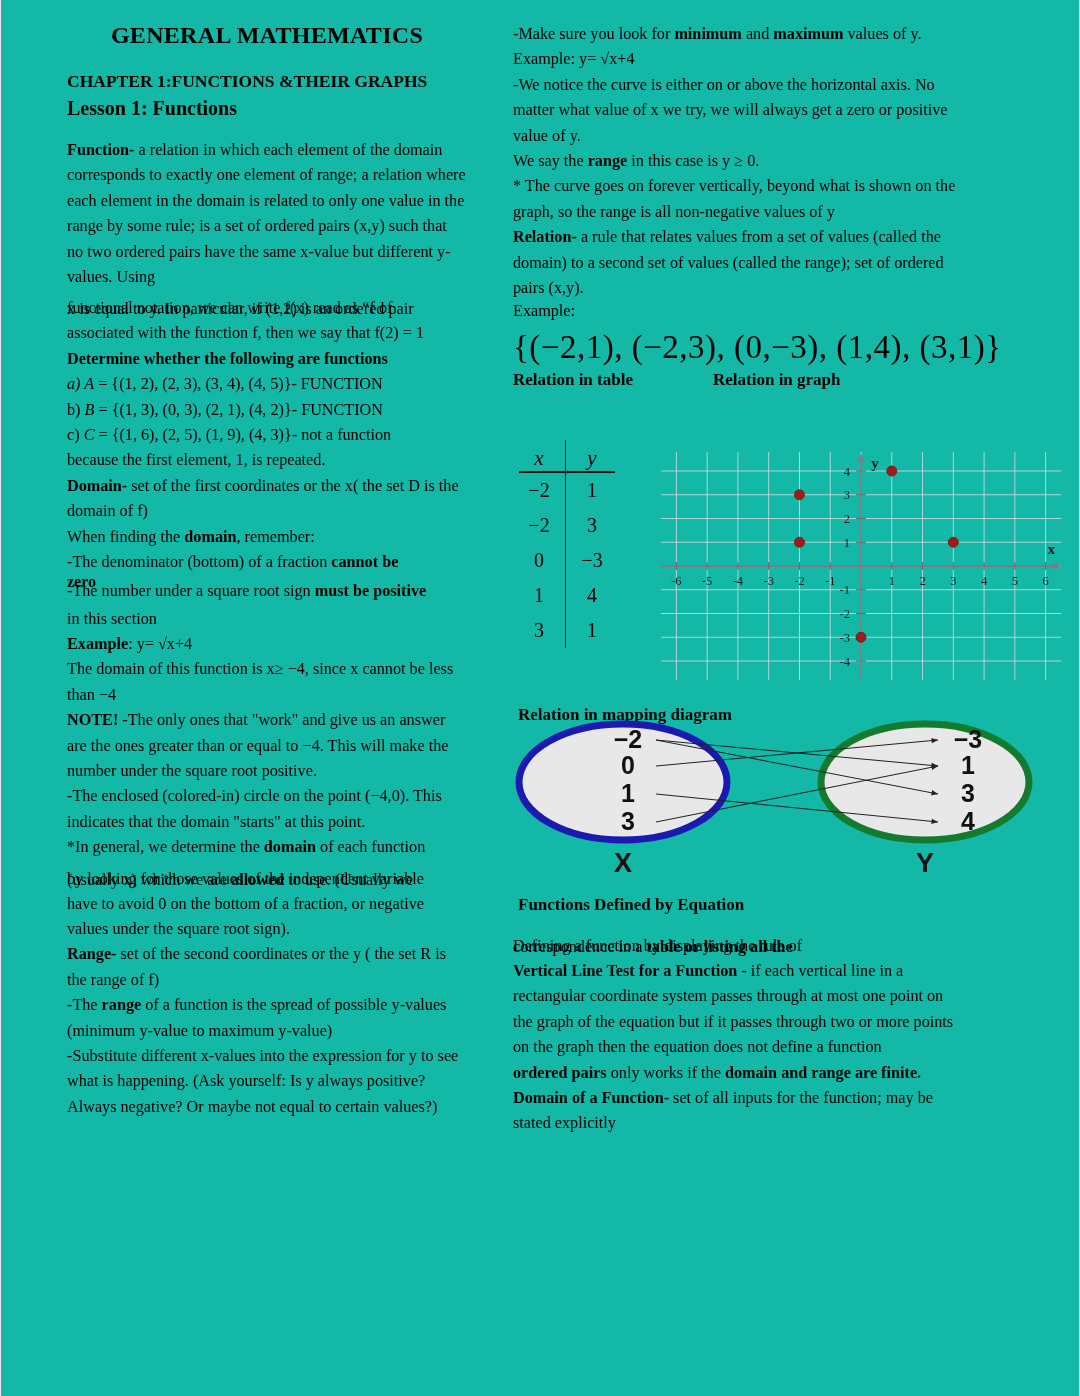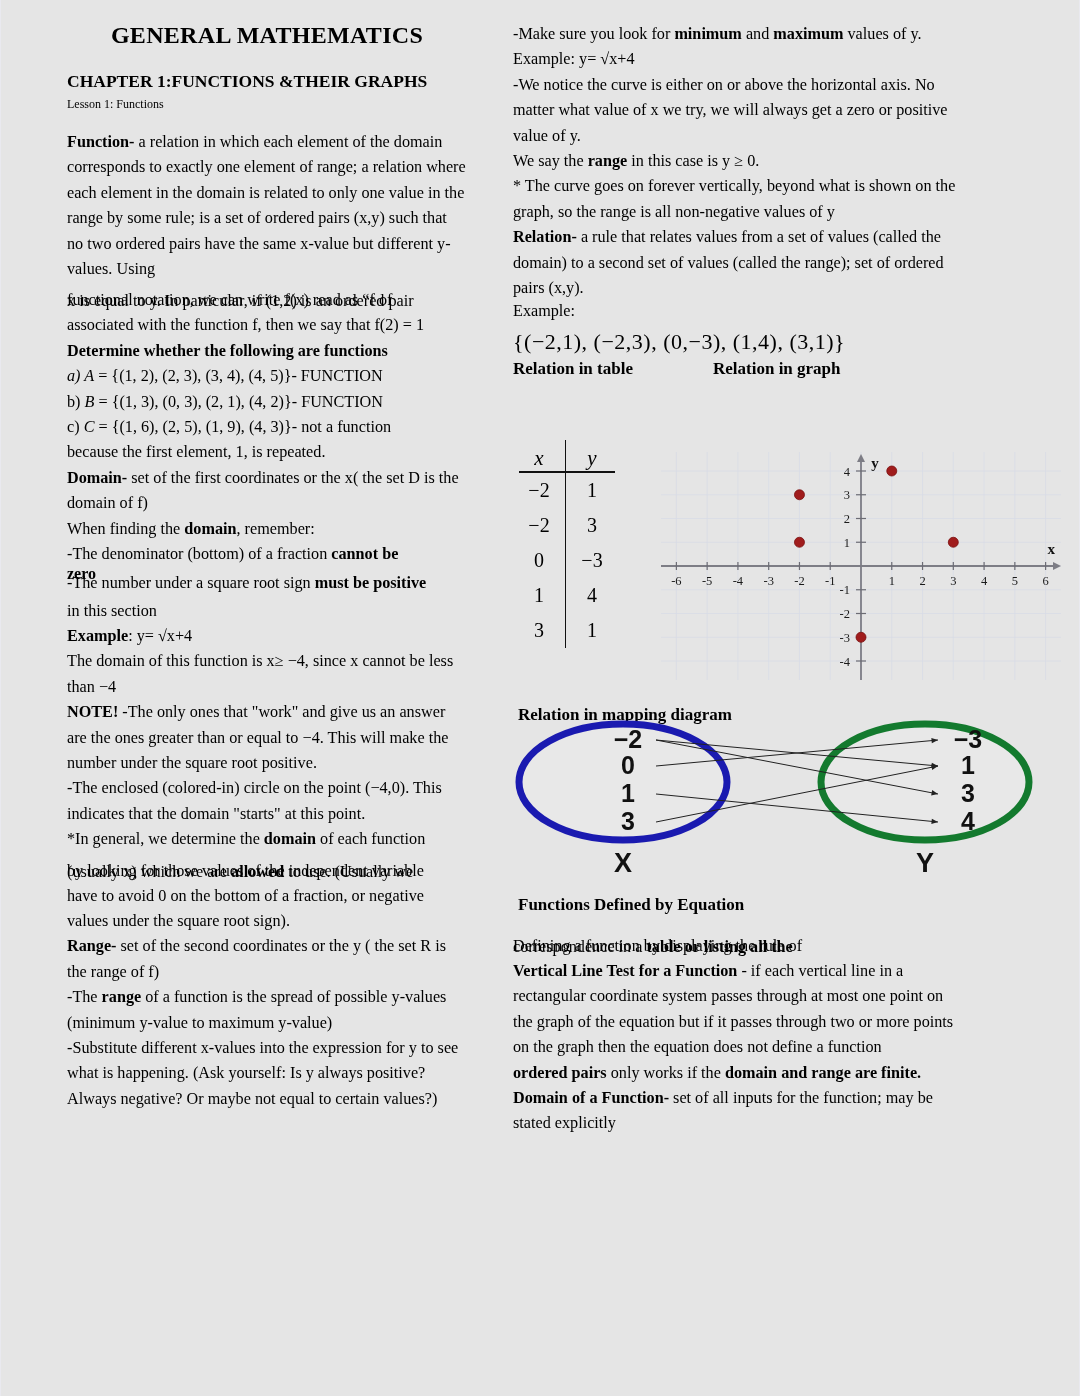--- a/index.html
+++ b/index.html
@@ -5,35 +5,35 @@
   html,body{margin:0;padding:0;background:#ffffff;}
   body{
     width:1080px;height:1396px;
     font-family:"Liberation Serif","DejaVu Serif",serif;
     color:#000;
     position:relative;
     overflow:hidden;
   }
   .page{
     position:absolute;inset:0;
-    background:#e5e5e5;
+    background:#14b8a6;
     border-left:1px solid #e9e9ef;
     border-right:1px solid #e9e9ef;
     box-sizing:border-box;
   }
   .col{position:absolute;top:0;}
   .col-left{left:66px;width:400px;}
   .col-right{left:512px;width:448px;}
 
   h1.doc-title{
     font-size:24px;font-weight:bold;text-align:center;
     margin:0;padding:22px 0 0 0;letter-spacing:.3px;
   }
   .chapter{font-size:17.5px;font-weight:bold;margin:22px 0 0 0;}
-  .lesson{font-size:12px;font-weight:normal;margin:5px 0 0 0;}
+  .lesson{font-size:20px;font-weight:bold;margin:5px 0 0 0;}
 
   p.body{
     font-size:16.2px;line-height:25.4px;margin:0;
     text-align:left;
   }
   .gap{height:18px;}
   .gap-sm{height:6px;}
   b{font-weight:bold;}
   i{font-style:italic;}
 
@@ -45,21 +45,21 @@
   }
   .overlap > span.b{top:1px;}
 
   .ov-zero{position:relative;height:25px;}
   .ov-zero .zw{position:absolute;left:0;top:-9px;font-weight:bold;font-size:16px;}
   .ov-zero .nx{position:absolute;left:0;top:0;font-size:16.2px;white-space:nowrap;}
 
   
   .setnote{
     font-family:"Liberation Serif",serif;
-    font-size:22px;margin:4px 0 2px 0;letter-spacing:.5px;
+    font-size:33px;margin:4px 0 2px 0;letter-spacing:.5px;
     white-space:nowrap;
   }
 
   .relheads{position:relative;height:26px;margin-top:4px;}
   .relheads .rh{position:absolute;font-size:17px;font-weight:bold;top:0;}
 
   
   .reltable{position:absolute;left:512px;top:440px;width:150px;}
   .reltable table{border-collapse:collapse;font-size:20px;}
   .reltable td{padding:6px 0;text-align:center;width:52px;font-family:"Liberation Serif",serif;}

